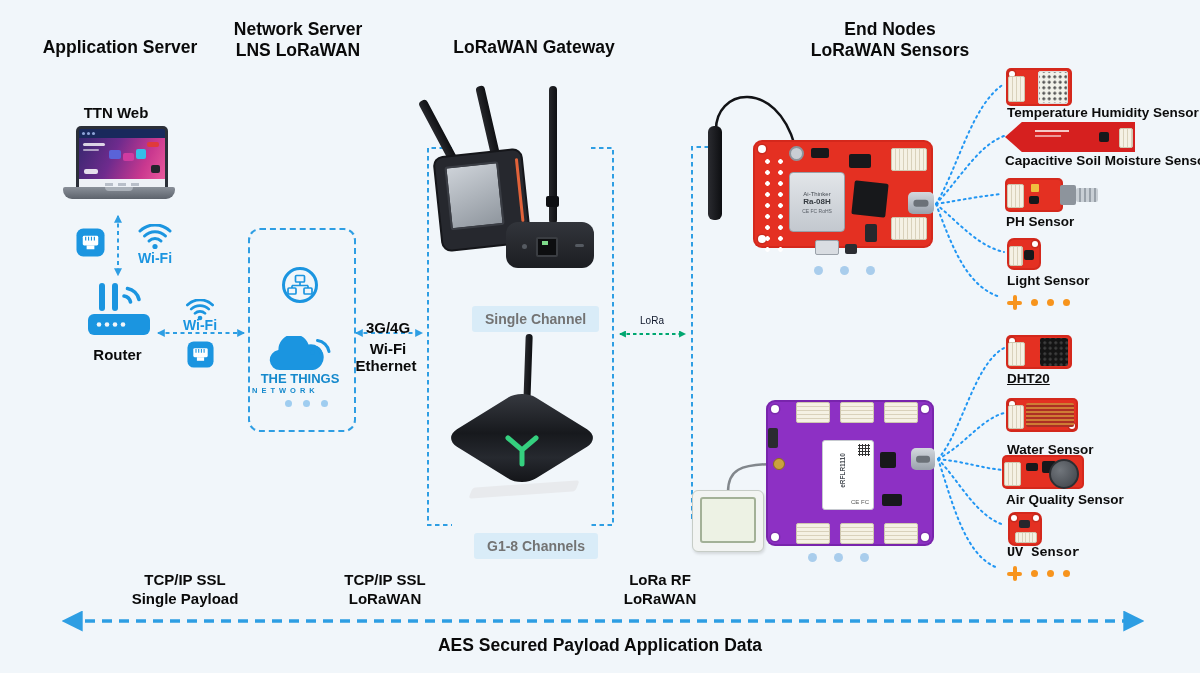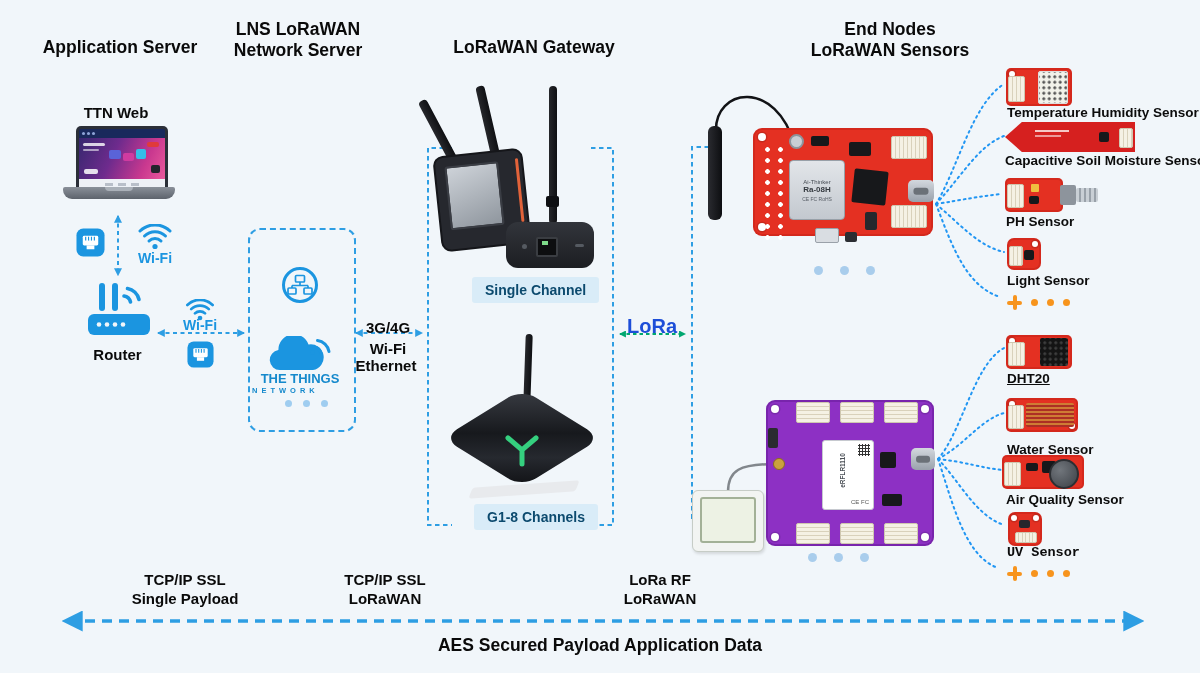--- a/index.html
+++ b/index.html
@@ -4,23 +4,23 @@
 <style>
   html,body{margin:0;padding:0;background:#e9eef2;}
   #stage{position:relative;width:1200px;height:673px;background:#f1f6fa;overflow:hidden;
          font-family:"Liberation Sans",sans-serif;color:#0a0a0a;}
   .abs{position:absolute;}
   svg.overlay{position:absolute;left:0;top:0;z-index:1;}
   .z2{z-index:2;}
   .hd{position:absolute;z-index:3;font-weight:bold;font-size:17.5px;line-height:21px;text-align:center;white-space:nowrap;color:#0a0a0a;}
   .midlbl{position:absolute;z-index:3;font-weight:bold;font-size:15px;text-align:center;white-space:nowrap;color:#0a0a0a;}
   .bluelbl{position:absolute;z-index:3;font-weight:bold;font-size:14px;text-align:center;white-space:nowrap;color:#1b95e0;}
-  .greenlbl{position:absolute;z-index:3;font-weight:bold;font-size:20px;text-align:center;white-space:nowrap;color:#1d4ed8;}
-  .chanlbl{position:absolute;z-index:3;background:#d9ecf8;color:#0c4a6e;font-weight:bold;font-size:14px;
-           padding:5px 13px;border-radius:3px;white-space:nowrap;}
+  .greenlbl{position:absolute;z-index:3;font-weight:normal;font-size:10px;text-align:center;white-space:nowrap;color:#0f172a;}
+  .chanlbl{position:absolute;z-index:3;background:#d9ecf8;color:#737373;font-weight:bold;font-size:14px;
+           padding:5px 13px;border-radius:3px;white-space:nowrap;margin-top:29px;}
   .slabel{position:absolute;z-index:3;font-weight:bold;font-size:13.5px;white-space:nowrap;color:#0c0c0c;}
   .fseg{position:absolute;z-index:3;text-align:center;font-weight:bold;font-size:15px;line-height:19px;color:#0a0a0a;}
   .aes{position:absolute;z-index:3;text-align:center;font-weight:bold;font-size:17.5px;color:#0a0a0a;}
   .dots3{position:absolute;z-index:3;display:flex;gap:17px;}
   .dots3 i{width:9px;height:9px;border-radius:50%;background:#a9cdec;}
   .tdots{position:absolute;z-index:3;display:flex;gap:11px;}
   .tdots i{width:7px;height:7px;border-radius:50%;background:#9fcdf0;}
   
   .lap-screen{position:absolute;z-index:2;background:#2b2f38;border-radius:5px 5px 0 0;padding:3px;}
   .lap-inner{width:100%;height:100%;border-radius:2px;overflow:hidden;display:flex;flex-direction:column;}
@@ -122,22 +122,22 @@
       <path d="M938,459 C966,462 982,468 1002,470"></path>
       <path d="M938,459 C960,482 976,516 1004,525"></path>
       <path d="M938,459 C952,500 964,556 998,568"></path>
     </g>
 
     <line x1="68" y1="621" x2="1138" y2="621" stroke="#2e9ee3" stroke-width="3.5" stroke-dasharray="10 7" marker-start="url(#mBig)" marker-end="url(#mBig)"></line>
   </svg>
 
   <div class="hd" style="left:20px;top:37px;width:200px;">Application Server</div>
   <div class="hd" style="left:198px;top:19px;width:200px;">
+    <div>Network Server</div>
     <div>LNS LoRaWAN</div>
-    <div>Network Server</div>
   </div>
   <div class="hd" style="left:790px;top:19px;width:200px;">
     <div>End Nodes</div>
     <div>LoRaWAN Sensors</div>
   </div>
   <div class="hd" style="left:434px;top:37px;width:200px;">LoRaWAN Gateway</div>
 
   <div class="midlbl" style="left:66px;top:104px;width:100px;">TTN Web</div>
 
   <div class="lap-screen" style="left:76px;top:126px;width:86px;height:60px;">
@@ -274,21 +274,21 @@
   <div class="dbase" style="left:472px;top:484px;width:104px;height:11px;"></div>
   <div class="diamond" style="left:466px;top:382px;"></div>
   <svg class="abs" style="left:500px;top:432px;z-index:3;" width="44" height="36" viewBox="0 0 44 36">
     <path d="M8,6 L22,18 L36,6 M22,18 L22,32" fill="none" stroke="#35d07f" stroke-width="5" stroke-linecap="round"></path>
   </svg>
   <div class="chanlbl" style="left:474px;top:504px;">G1-8 Channels</div>
 
   <div class="greenlbl" style="left:612px;top:315px;width:80px;">LoRa</div>
 
   <div class="ant" style="left:708px;top:126px;width:14px;height:94px;background:linear-gradient(90deg,#2a2b30,#0d0e11);border-radius:6px;"></div>
-  <div class="pcb" style="left:753px;top:128px;width:180px;height:108px;border-radius:9px;">
+  <div class="pcb" style="left:753px;top:140px;width:180px;height:108px;border-radius:9px;">
     <span class="hole" style="left:5px;top:5px;"></span>
     <span class="hole" style="left:5px;bottom:5px;"></span>
     <span class="hole" style="right:5px;top:57px;"></span>
     <span class="pinholes" style="left:8px;top:16px;width:26px;height:96px;background-size:13px 11px;"></span>
     <span class="abs" style="left:36px;top:6px;width:11px;height:11px;border-radius:50%;background:#c9ced4;border:2px solid #8d949c;"></span>
     <span class="abs modtxt" style="left:36px;top:32px;width:54px;height:58px;background:linear-gradient(#e2e5e9,#c3c8cf);border:1px solid #98a0a8;border-radius:4px;">
       <span style="font-size:6px;color:#454b52;">Ai-Thinker</span>
       <span style="font-size:8px;font-weight:bold;color:#353a40;">Ra-08H</span>
       <span style="font-size:5px;color:#5a6068;margin-top:2px;">CE FC RoHS</span>
     </span>

